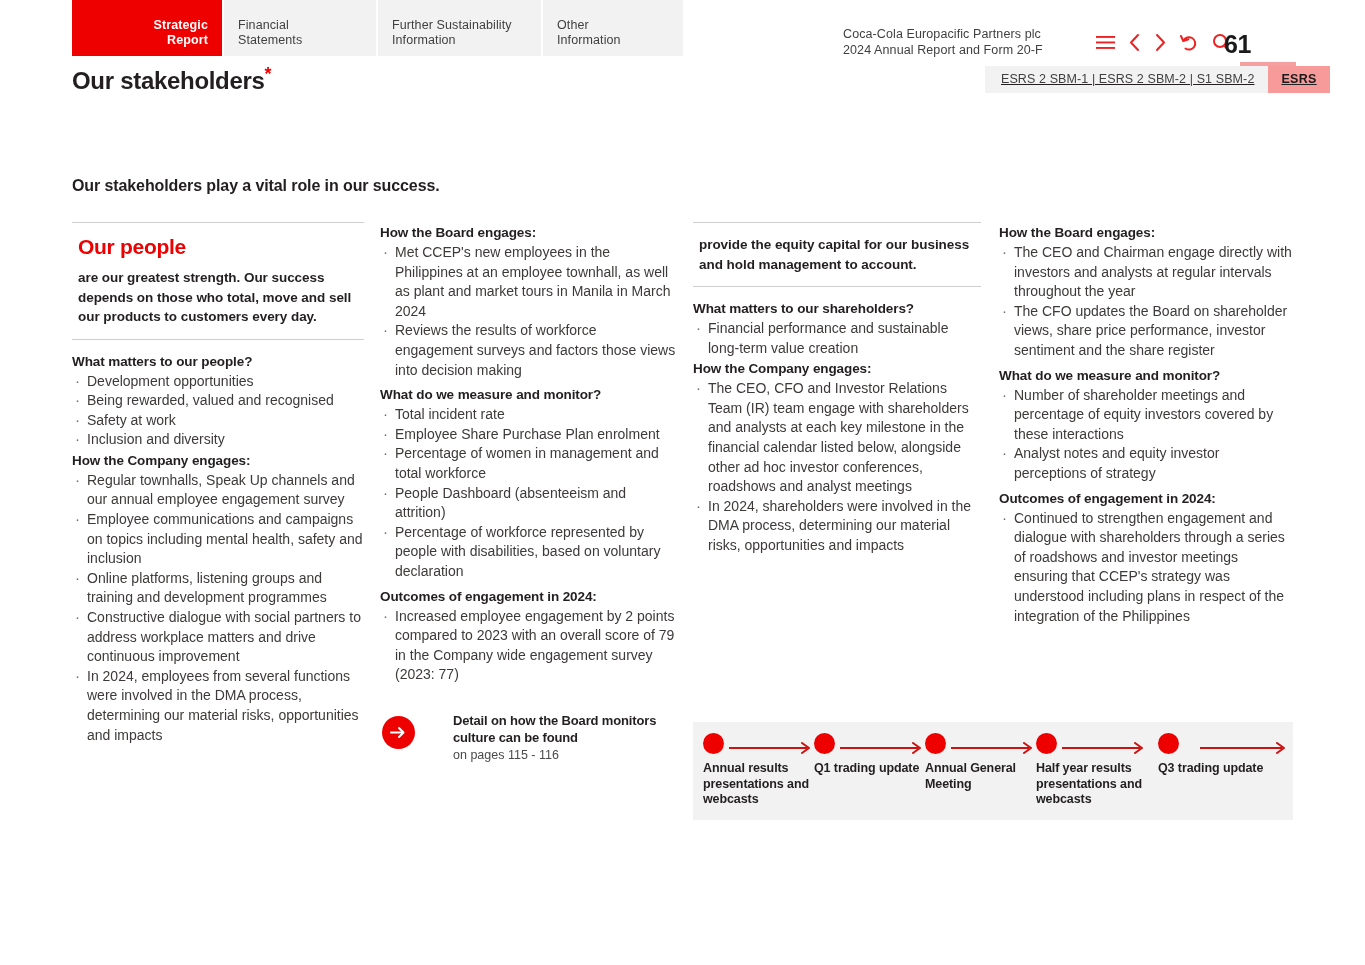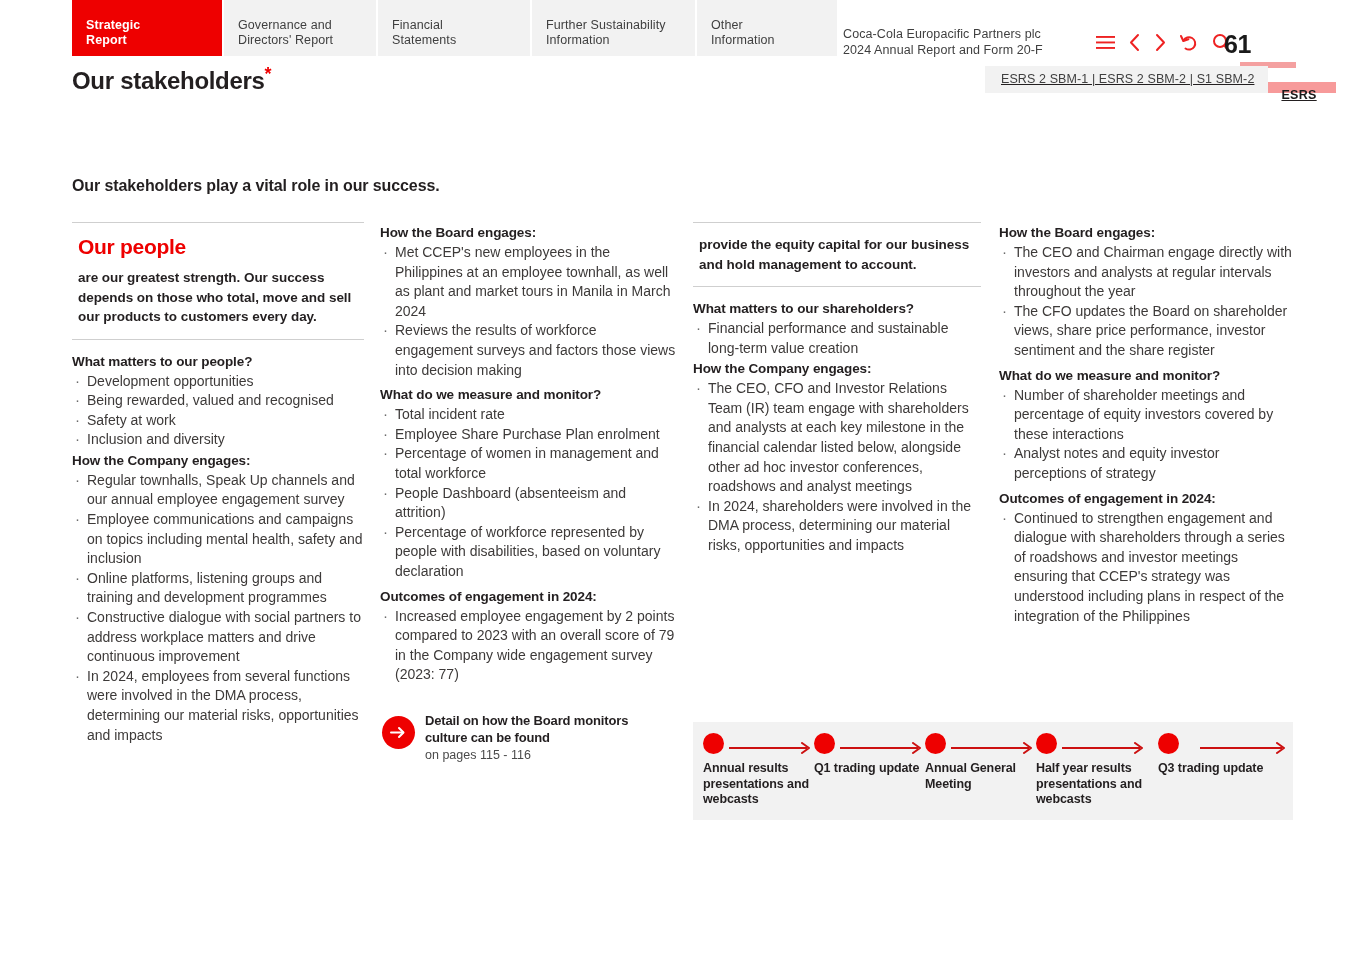--- a/index.html
+++ b/index.html
@@ -34,21 +34,21 @@
     line-height: 15px;
     color: #3f3f3f;
     margin-right: 2px;
     letter-spacing: 0.1px;
   }
   .tab.active {
     background: #ee0000;
     color: #ffffff;
     font-weight: bold;
   }
-  .tab-w1 { width: 150px; }
+  .tab-w1 { width: 150px; text-align: right; }
   .tab-w2 { width: 152px; }
   .tab-w3 { width: 152px; }
   .tab-w4 { width: 163px; }
   .tab-w5 { width: 140px; }
 
   .report-meta {
     position: absolute;
     top: 27px; left: 843px;
     font-size: 12.5px;
     line-height: 15.5px;
@@ -109,23 +109,22 @@
     color: #3f3f3f;
     padding: 6px 14px 0 16px;
     white-space: nowrap;
     letter-spacing: 0.1px;
   }
   .esrs-badge {
     background: #f79a9a;
     color: #1a1a1a;
     font-weight: bold;
     font-size: 12.5px;
-    padding: 6px 19px 0 13px;
+    padding: 6px 13px 0 13px;
     letter-spacing: 0.3px;
-    margin-top: 16px;
   }
 
   
   .lead {
     position: absolute;
     top: 177px; left: 72px;
     font-size: 16px;
     font-weight: bold;
     color: #231f20;
     letter-spacing: -0.1px;
@@ -197,20 +196,21 @@
     color: #6b6b6b;
   }
 
   
   .callout {
     position: absolute;
     top: 713px; left: 382px;
     display: flex;
     align-items: flex-start;
     width: 290px;
+    gap: 28px;
   }
   .callout-icon {
     width: 33px; height: 33px;
     flex: 0 0 33px;
     border-radius: 50%;
     background: #ee0000;
     display: flex;
     align-items: center;
     justify-content: center;
     margin-top: 3px;
@@ -266,24 +266,20 @@
 </style>
 </head>
 <body>
 
 <div class="header">
 
   <div class="tabs">
     <div class="tab active tab-w1">
       <span style="white-space:pre-line">Strategic
 Report</span>
-    </div>
-    <div class="tab tab-w2">
-      <span style="white-space:pre-line">Governance and
-Directors' Report</span>
     </div>
     <div class="tab tab-w3">
       <span style="white-space:pre-line">Financial
 Statements</span>
     </div>
     <div class="tab tab-w4">
       <span style="white-space:pre-line">Further Sustainability
 Information</span>
     </div>
     <div class="tab tab-w5">

